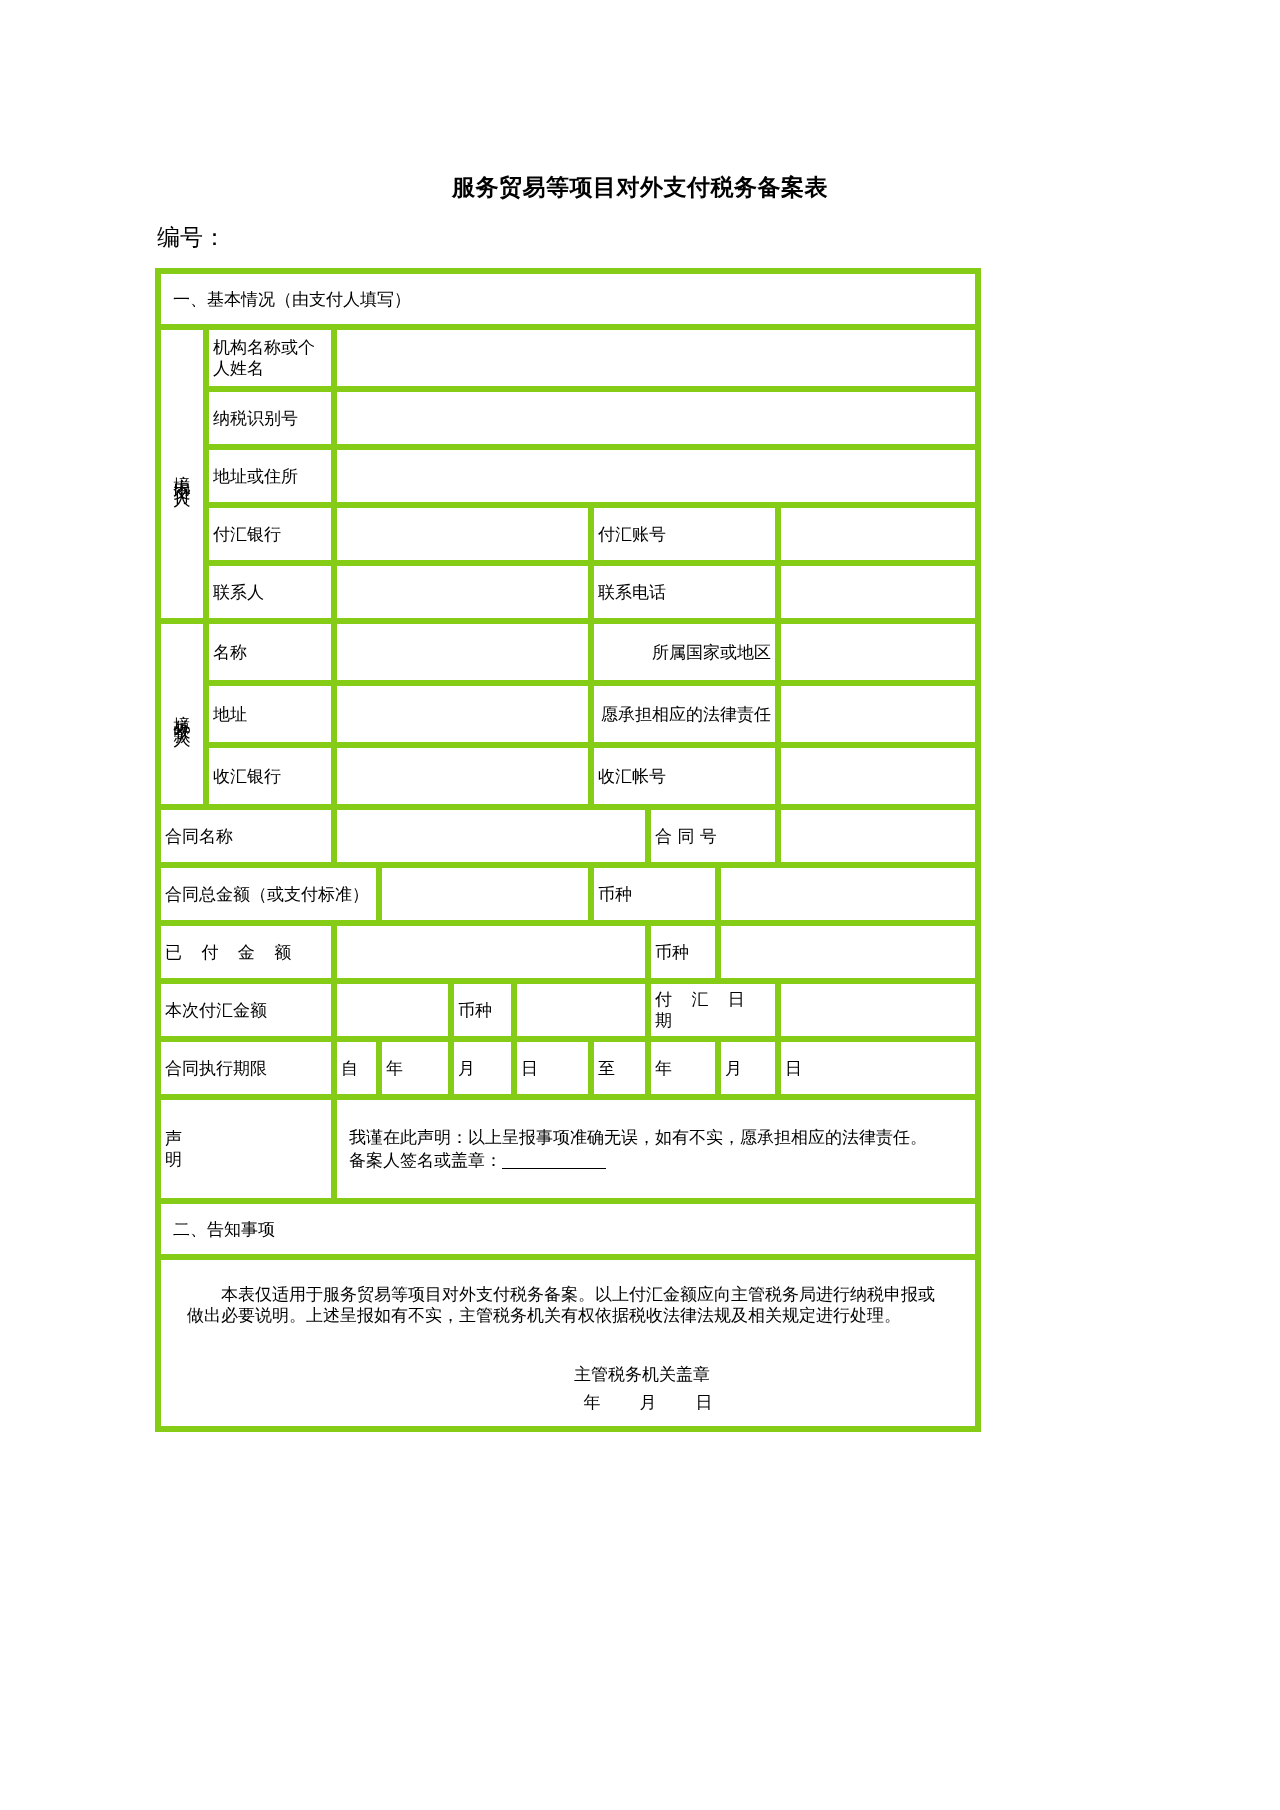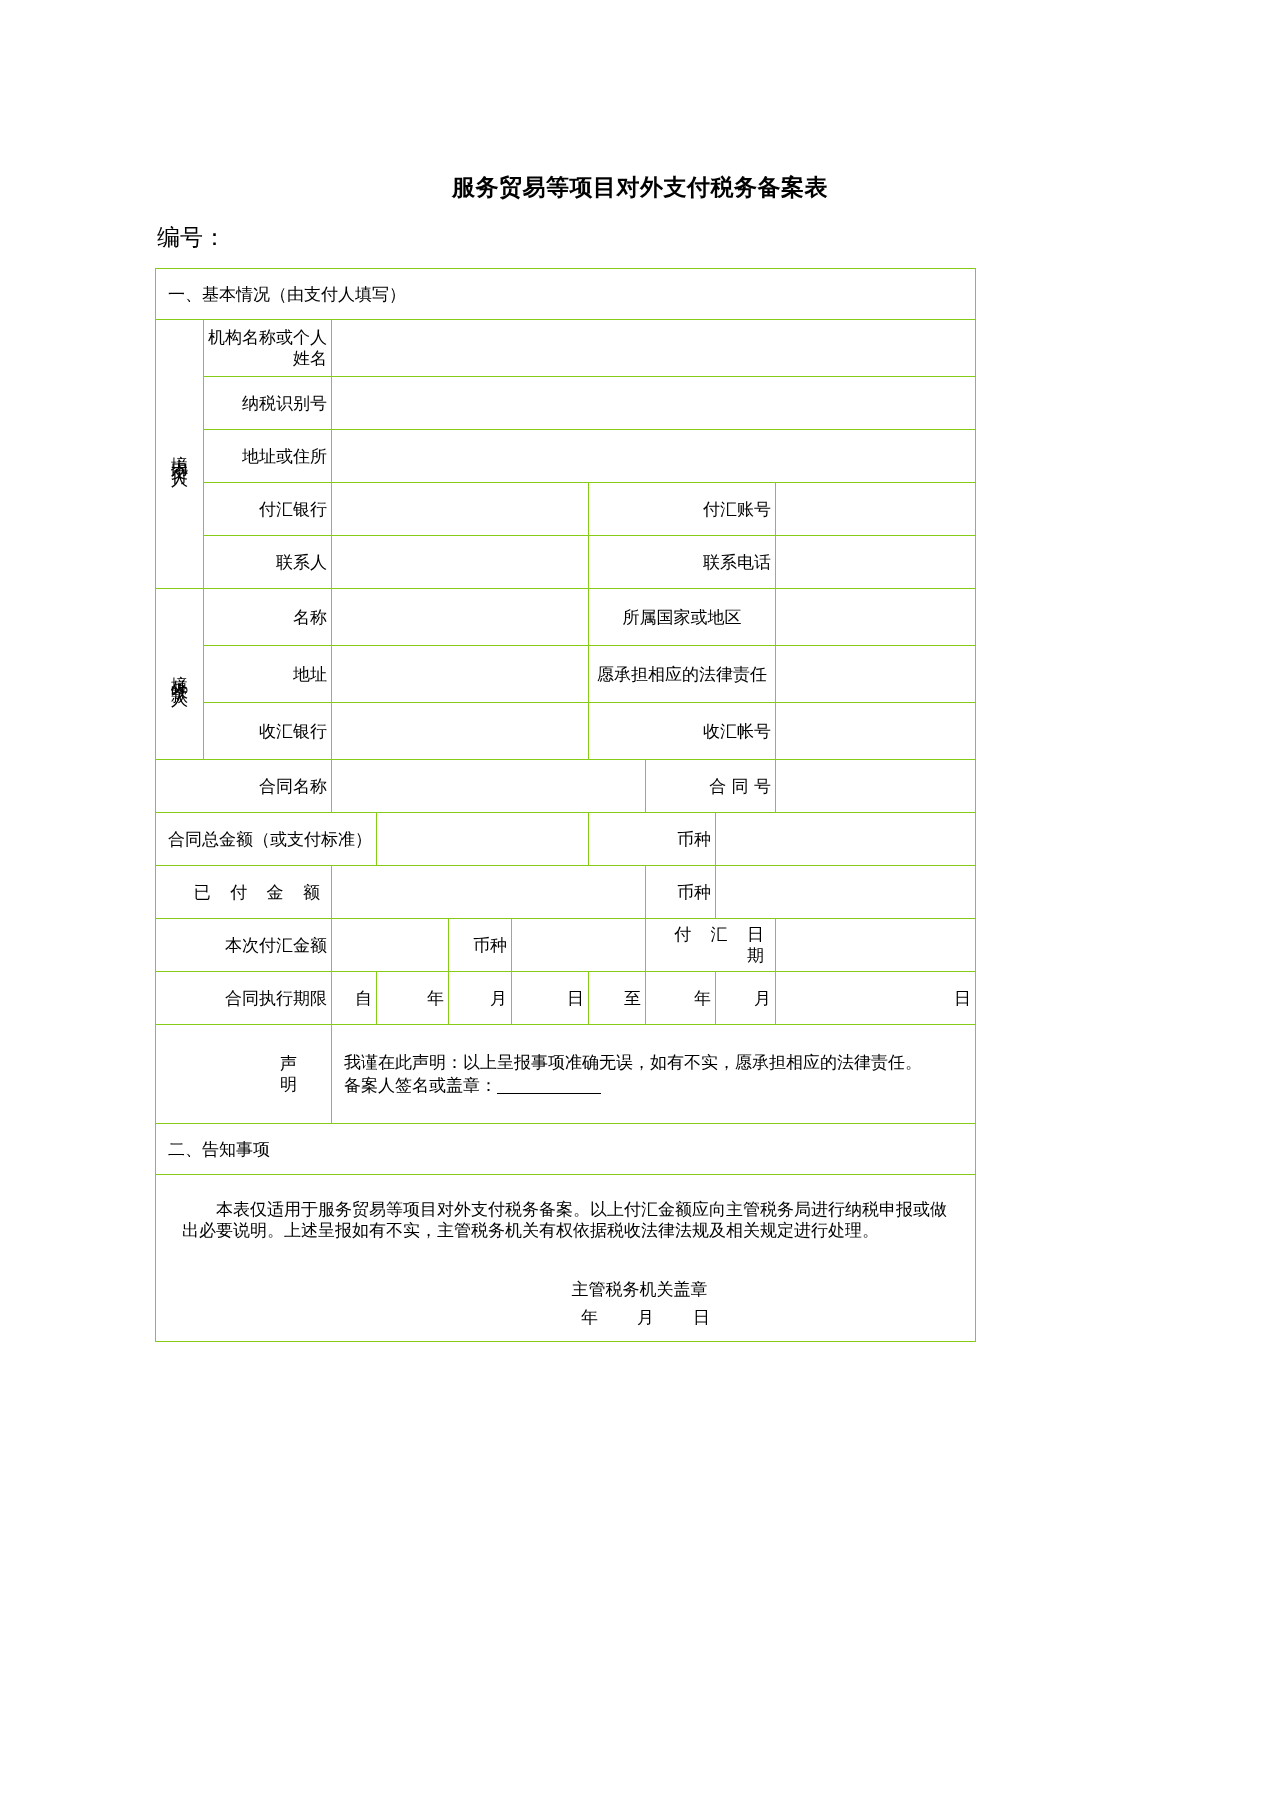--- a/index.html
+++ b/index.html
@@ -44,29 +44,29 @@
   }
   table.form {
     position: absolute;
     left: 155px;
     top: 268px;
     width: 820px;
     border-collapse: collapse;
     table-layout: fixed;
   }
   table.form td {
-    border: 1px solid #84cc16;
+    border: 6px solid #84cc16;
     font-size: 17px;
     padding: 3px 4px;
     vertical-align: middle;
     line-height: 1.22;
     font-family: "DejaVu Serif", "Liberation Serif", serif;
   }
-  .c { text-align: right; }
-  .l { text-align: center; }
+  .c { text-align: left; }
+  .l { text-align: right; }
   .sec-head {
     text-align: left;
     padding-left: 12px !important;
     height: 44px;
     font-size: 18px;
   }
   .vlabel {
     writing-mode: vertical-rl;
     text-orientation: upright;
     letter-spacing: 4px;

